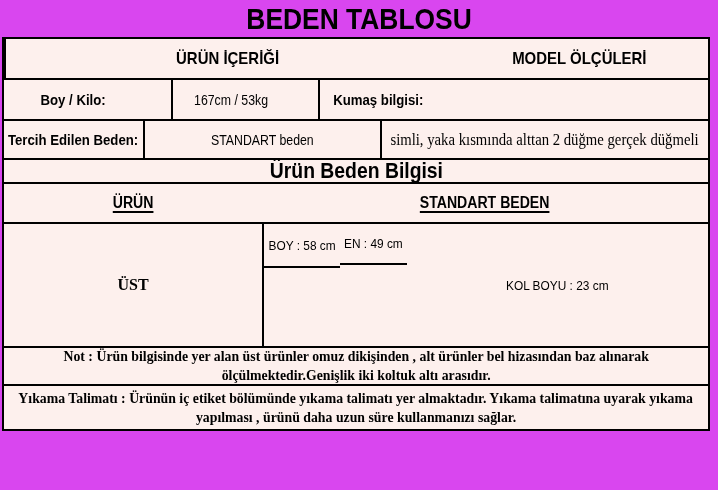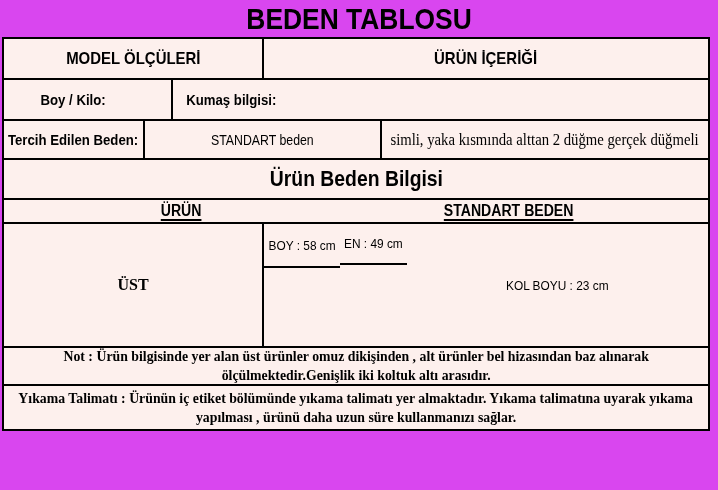--- a/index.html
+++ b/index.html
@@ -37,22 +37,22 @@
     text-align:center;
     box-sizing:border-box;
     overflow:hidden;
   }
   .bl{border-left:2px solid #000;}
   
   .rh-head{height:41px;}
   .rh-r1{height:41px;gap:28px;}
   .rh-r2{height:39px;}
   .rh-r3{height:45px;}
-  .rh-sec{height:40px;}
-  .rh-colh{height:24px;padding-left:48px;}
+  .rh-sec{height:24px;}
+  .rh-colh{height:40px;}
   .rh-ust{height:124px;}
   .rh-not{height:38px;align-items:center;}
   .rh-yik{height:43px;}
   
   .w139{width:139px;}
   .w119{width:119px;}
   .w118{width:118px;}
   .w112{width:112px;}
   .w237{width:237px;}
   .w258{width:258px;}
@@ -83,31 +83,34 @@
 
 <div class="page">
 
   <div class="main-title">
     <span class="t cond">BEDEN TABLOSU</span>
   </div>
 
   <div class="tbl">
 
     <div class="row rh-head">
+      <div class="cell grow bl">
+        <span class="t cond f-h">ÜRÜN İÇERİĞİ</span>
+      </div>
       <div class="cell w258">
         <span class="t cond f-h">MODEL ÖLÇÜLERİ</span>
-      </div>
-      <div class="cell grow bl">
-        <span class="t cond f-h">ÜRÜN İÇERİĞİ</span>
       </div>
     </div>
 
     <div class="row rh-r1">
       <div class="cell w139">
         <span class="t cond f-lbl">Boy / Kilo:</span>
+      </div>
+      <div class="cell w119 bl">
+        <span class="t cond f-val">167cm / 53kg</span>
       </div>
       <div class="cell w118 bl">
         <span class="t cond f-lbl">Kumaş bilgisi:</span>
       </div>
     </div>
 
     <div class="row rh-r2">
       <div class="cell w139">
         <span class="t cond f-lbl">Tercih Edilen Beden:</span>
       </div>

